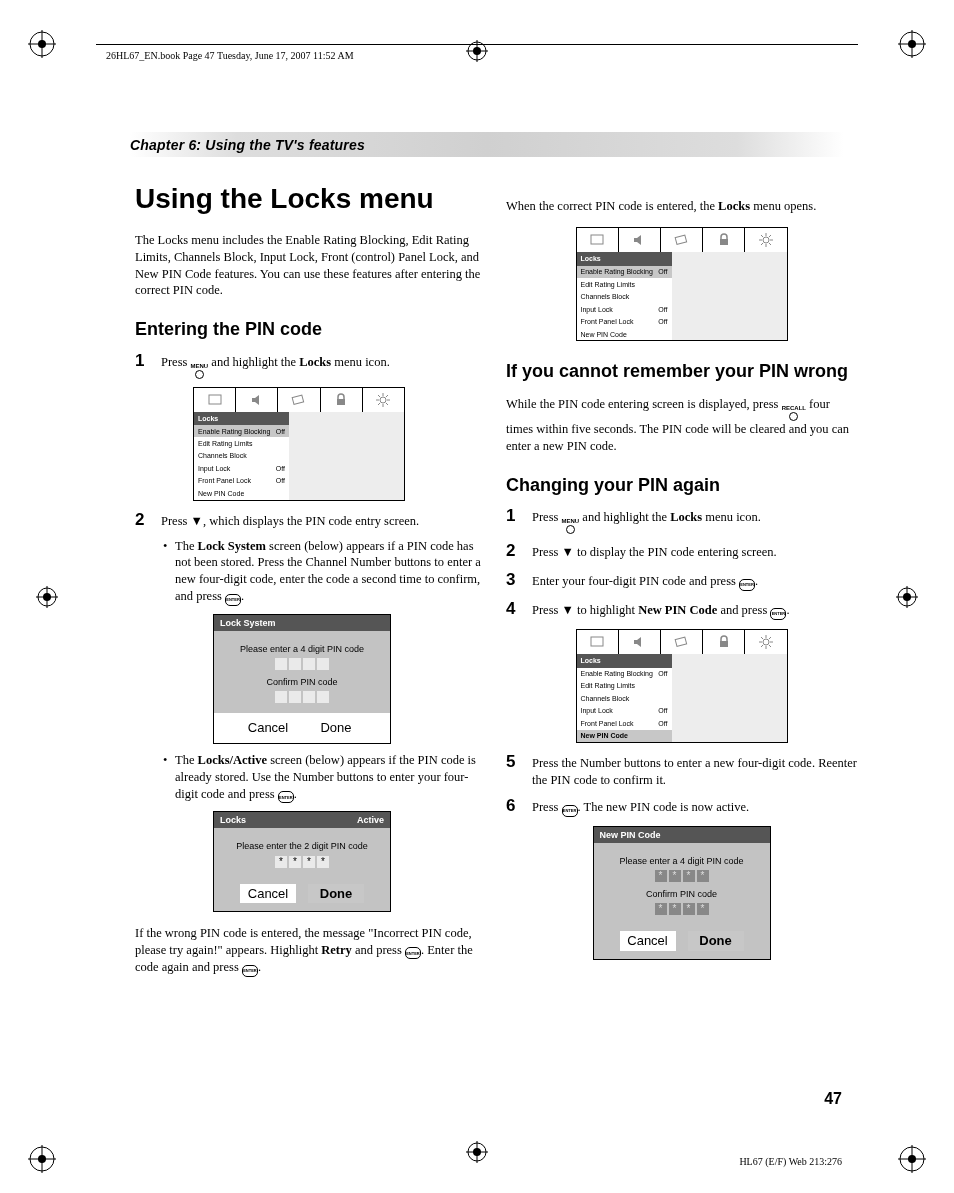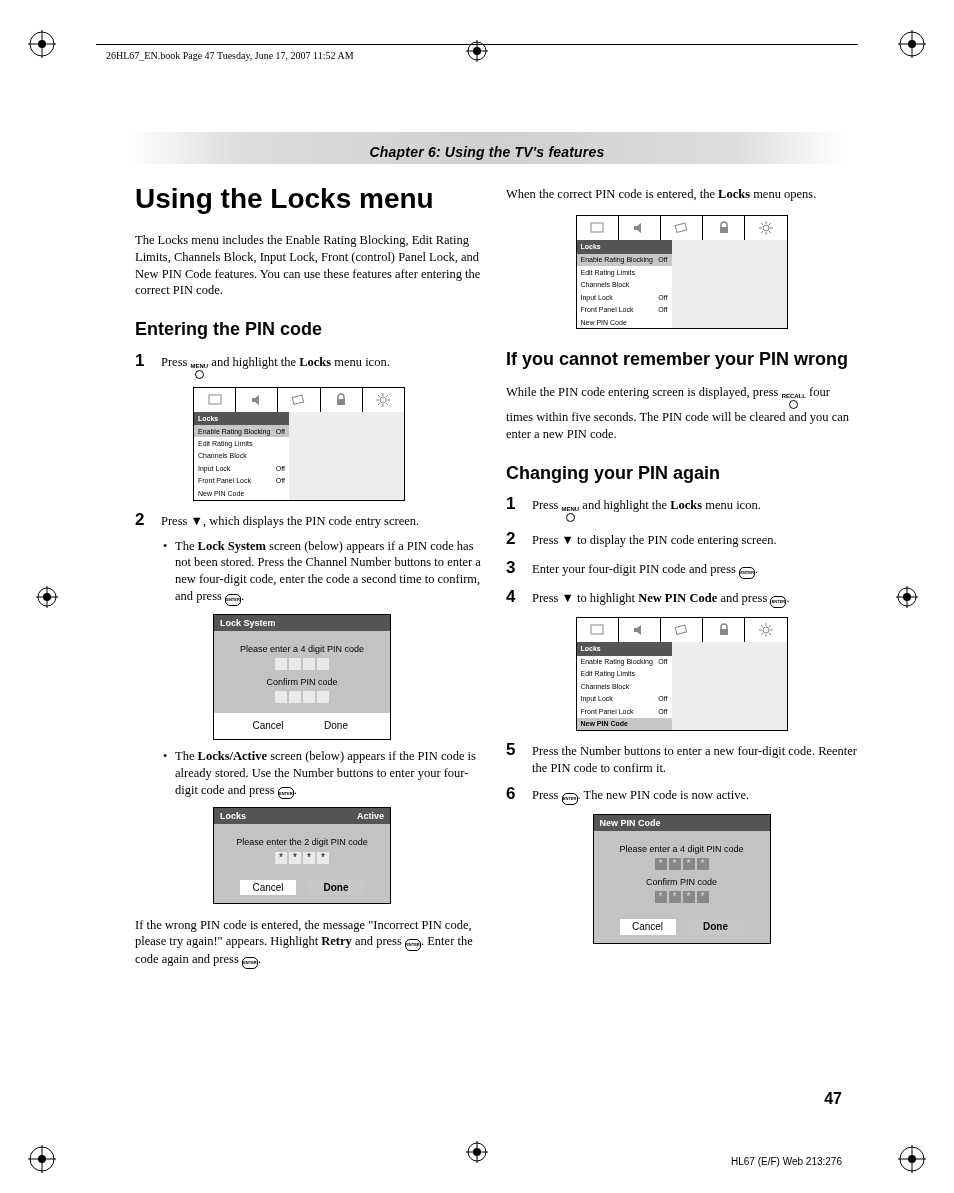--- a/index.html
+++ b/index.html
@@ -50,29 +50,29 @@
     top: 50px;
     font-size: 10px;
     font-family: "Times New Roman", serif;
   }
 
   .chapter-bar {
     position: absolute;
     left: 130px;
     right: 110px;
     top: 132px;
-    text-align: center;
+    text-align: left;
     font-family: Arial, sans-serif;
     font-weight: bold;
     font-style: italic;
     font-size: 14px;
     letter-spacing: 0.2px;
     color: #000;
     background: linear-gradient(to right, #fff 0%, #ddd 15%, #d0d0d0 50%, #ddd 85%, #fff 100%);
-    padding: 12px 0 4px;
+    padding: 5px 0 4px;
   }
 
   .content {
     position: absolute;
     left: 135px;
     top: 180px;
     width: 722px;
     display: flex;
     gap: 20px;
   }
@@ -254,38 +254,38 @@
     gap: 12px;
     justify-content: center;
     background: #fff;
     padding: 5px 0;
   }
   .dlg-buttons.nofull { background: transparent; padding: 6px 0 8px; }
   .dlg-btn {
     width: 56px;
     background: #fff;
     padding: 1px 0;
-    font-size: 10px;
+    font-size: 13px;
   }
   .dlg-btn.hl { background: #c7c7c7; font-weight: bold; }
 
   .page-num {
     position: absolute;
     right: 112px;
     top: 1090px;
     font-family: Arial, sans-serif;
     font-weight: bold;
     font-size: 16px;
   }
   .footer {
     position: absolute;
     right: 112px;
     top: 1156px;
     font-size: 10px;
-    font-family: Liberation Sans, sans-serif;
+    font-family: Liberation Serif, serif;
   }
 </style>
 </head>
 <body>
 
 <div class="page">
 
   <div class="crop-mark cm-tl">
     <svg viewBox="0 0 28 28">
         <circle cx="14" cy="14" r="12" fill="none" stroke="#000"></circle>
@@ -501,21 +501,21 @@
           <div class="dlg-btn hl">Done</div>
         </div>
       </div>
 
       <p>
         <span>If the wrong PIN code is entered, the message "Incorrect PIN code, please try again!" appears. Highlight </span><b>Retry</b><span> and press </span><span class="enter-btn">ENTER</span><span>. Enter the code again and press </span><span class="enter-btn">ENTER</span>.
       </p>
     </div>
 
     <div class="col">
-      <p style="margin-top:6px;">
+      <p style="margin-top:18px;">
         <span>When the correct PIN code is entered, the </span><b>Locks</b><span> menu opens.</span>
       </p>
 
       <div class="tvshot">
         <div class="tabs">
           <div class="tab">
               <svg viewBox="0 0 16 16">
                 <rect x="2" y="3" width="12" height="9" fill="none" stroke="#888"></rect>
               </svg>
             </div>

